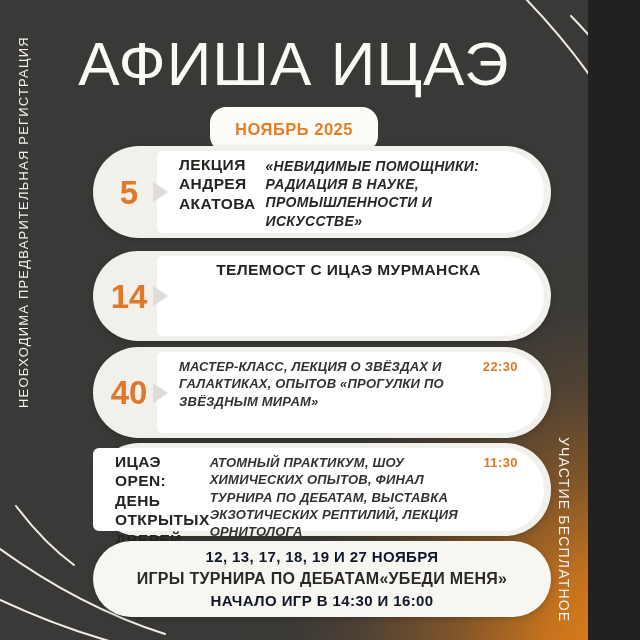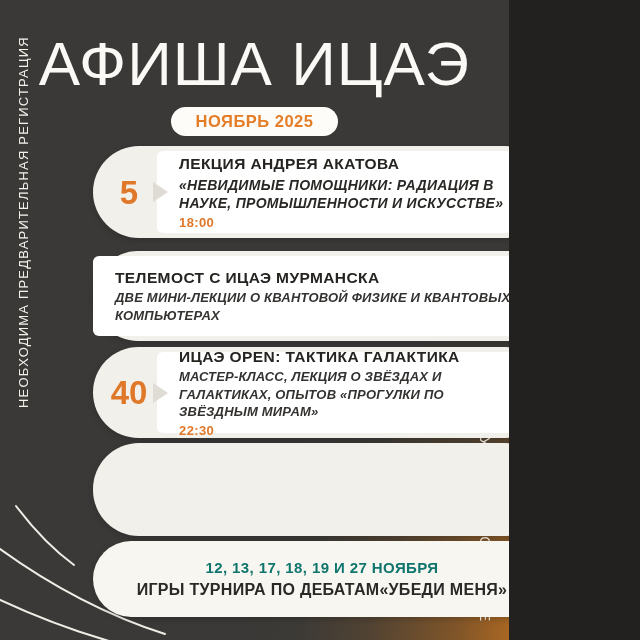--- a/index.html
+++ b/index.html
@@ -1,18 +1,18 @@
 <!DOCTYPE html>
 <html><head>
 <meta charset="utf-8">
 <style>
   html,body{margin:0;padding:0;}
   body{width:640px;height:640px;overflow:hidden;background:#23211f;}
   .poster{
-    position:relative;width:509px;height:640px;background:#3A3937;overflow:hidden;
+    position:relative;width:588px;height:640px;background:#3A3937;overflow:hidden;
     font-family:"Liberation Sans","DejaVu Sans",sans-serif;
   }
   .arcs{position:absolute;inset:0;z-index:1;pointer-events:none;}
   .glow{
     position:absolute;inset:0;z-index:2;pointer-events:none;
     background:radial-gradient(circle at 655px 665px,
       rgba(243,138,23,0.98) 0px,
       rgba(218,123,26,0.88) 110px,
       rgba(172,103,32,0.62) 200px,
       rgba(122,84,43,0.34) 290px,
@@ -21,21 +21,21 @@
   }
   .content{position:absolute;inset:0;z-index:3;}
 
   .page-title{
     position:absolute;top:33px;left:0;width:100%;text-align:center;
     font-size:62px;font-weight:300;line-height:1;color:#FAF9F6;letter-spacing:1px;
   }
   .badge-wrap{position:absolute;top:107px;left:0;width:100%;text-align:center;}
   .month-badge{
     display:inline-block;background:#FDFCF9;border-radius:16px;
-    padding:5px 25px;font-size:16.5px;font-weight:800;color:#E57D26;letter-spacing:.5px;
+    padding:13px 25px;font-size:16.5px;font-weight:800;color:#E57D26;letter-spacing:.5px;
   }
 
   .side-note{position:absolute;color:#F3F1EA;font-size:13px;letter-spacing:1.2px;
     white-space:nowrap;font-weight:500;}
   .side-note.left{
     left:16px;top:38px;height:368px;
     writing-mode:vertical-rl;transform:rotate(180deg);
     display:flex;align-items:center;justify-content:center;
   }
   .side-note.right{
@@ -56,35 +56,35 @@
   .date{font-size:33px;font-weight:600;color:#E0782A;line-height:1;padding-left:8px;}
   .tri{
     position:absolute;right:-11px;top:50%;transform:translateY(-50%);
     width:0;height:0;z-index:2;
     border-top:10px solid transparent;border-bottom:10px solid transparent;
     border-left:15px solid #DEDCD4;
   }
   .panel{
     flex:1;background:#FFFFFF;margin:5px 7px 5px 0;
     border-radius:6px 41px 41px 6px;
-    display:flex;flex-direction:column;justify-content:center;
+    display:flex;flex-direction:row;justify-content:center;
     padding:4px 26px 4px 22px;
   }
   .etitle{font-size:15.5px;font-weight:800;color:#262421;letter-spacing:.4px;line-height:1.25;}
   .edesc{font-size:13px;font-weight:600;color:#343230;letter-spacing:.2px;line-height:1.33;margin-top:2px;font-style:italic;}
   .card-0 .edesc{font-size:14px;font-weight:800;color:#2A2825;letter-spacing:.3px;line-height:1.3;}
   .etime{font-size:13px;font-weight:800;color:#E0782A;letter-spacing:.4px;margin-top:3px;}
 
   .footer-card{
     position:absolute;left:93px;top:541px;width:458px;height:76px;
     background:#F8F6F1;border-radius:38px;z-index:3;
     display:flex;flex-direction:column;align-items:center;justify-content:center;
     text-align:center;box-shadow:0 2px 6px rgba(0,0,0,0.18);
   }
-  .fline-accent{font-size:15px;font-weight:800;color:#0f766e;letter-spacing:.4px;line-height:1.45;text-align:center;}
+  .fline-accent{font-size:15px;font-weight:800;color:#0f172a;letter-spacing:.4px;line-height:1.45;text-align:center;}
   .fline-main{font-size:16px;font-weight:600;color:#2B2927;letter-spacing:.3px;line-height:1.4;}
 </style>
 </head>
 <body>
 
 <div class="poster">
 
   <svg class="arcs" width="640" height="640" viewBox="0 0 640 640">
 
     <g fill="none" stroke="#EFEDE5" stroke-width="2" stroke-linecap="round">
@@ -114,45 +114,52 @@
     <div class="side-note right">УЧАСТИЕ БЕСПЛАТНОЕ</div>
 
     <div class="card card-0" style="top:146px;height:92px;">
       <div class="date-col">
         <span class="date">5</span>
         <span class="tri"></span>
       </div>
       <div class="panel">
         <div class="etitle">ЛЕКЦИЯ АНДРЕЯ АКАТОВА</div>
         <div class="edesc">«НЕВИДИМЫЕ ПОМОЩНИКИ: РАДИАЦИЯ В НАУКЕ, ПРОМЫШЛЕННОСТИ И ИСКУССТВЕ»</div>
-        <div class="etime">18:00</div>
       </div>
     </div>
 
     <div class="card card-1" style="top:251px;height:90px;">
+      <div class="date-col">
+        <span class="date">14</span>
+        <span class="tri"></span>
+      </div>
       <div class="panel">
         <div class="etitle">ТЕЛЕМОСТ С ИЦАЭ МУРМАНСКА</div>
-        <div class="edesc">ДВЕ МИНИ-ЛЕКЦИИ О КВАНТОВОЙ ФИЗИКЕ И КВАНТОВЫХ КОМПЬЮТЕРАХ</div>
       </div>
     </div>
 
     <div class="card card-2" style="top:347px;height:91px;">
       <div class="date-col">
         <span class="date">40</span>
         <span class="tri"></span>
       </div>
       <div class="panel">
-        <div class="etitle">ИЦАЭ OPEN: ТАКТИКА ГАЛАКТИКА</div>
         <div class="edesc">МАСТЕР-КЛАСС, ЛЕКЦИЯ О ЗВЁЗДАХ И ГАЛАКТИКАХ, ОПЫТОВ «ПРОГУЛКИ ПО ЗВЁЗДНЫМ МИРАМ»</div>
         <div class="etime">22:30</div>
       </div>
     </div>
 
     <div class="card card-3" style="top:443px;height:93px;">
+      <div class="panel">
+        <div class="etitle">ИЦАЭ OPEN: ДЕНЬ ОТКРЫТЫХ ДВЕРЕЙ</div>
+        <div class="edesc">АТОМНЫЙ ПРАКТИКУМ, ШОУ ХИМИЧЕСКИХ ОПЫТОВ, ФИНАЛ ТУРНИРА ПО ДЕБАТАМ, ВЫСТАВКА ЭКЗОТИЧЕСКИХ РЕПТИЛИЙ, ЛЕКЦИЯ ОРНИТОЛОГА</div>
+        <div class="etime">11:30</div>
+      </div>
     </div>
 
     <div class="footer-card">
       <div class="fline-accent">12, 13, 17, 18, 19 И 27 НОЯБРЯ</div>
       <div class="fline-main">ИГРЫ ТУРНИРА ПО ДЕБАТАМ«УБЕДИ МЕНЯ»</div>
+      <div class="fline-accent">НАЧАЛО ИГР В 14:30 И 16:00</div>
     </div>
 
   </div>
 </div>
 
 </body></html>

